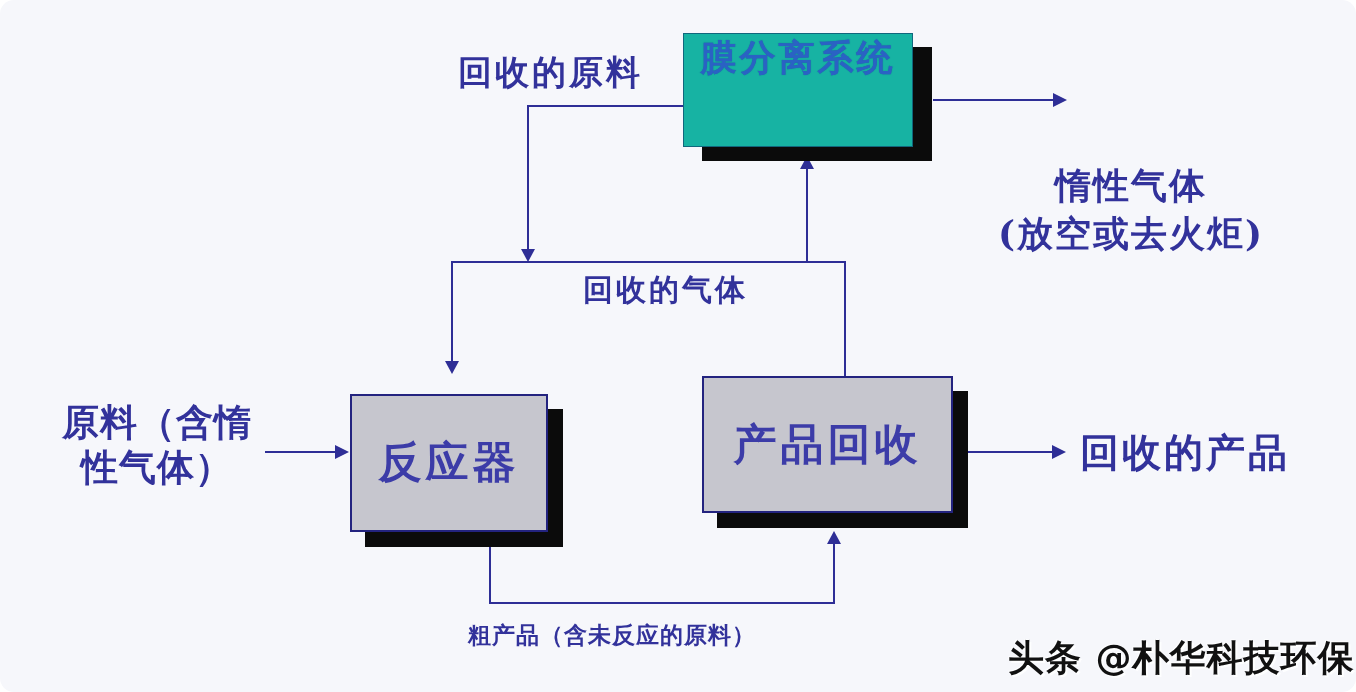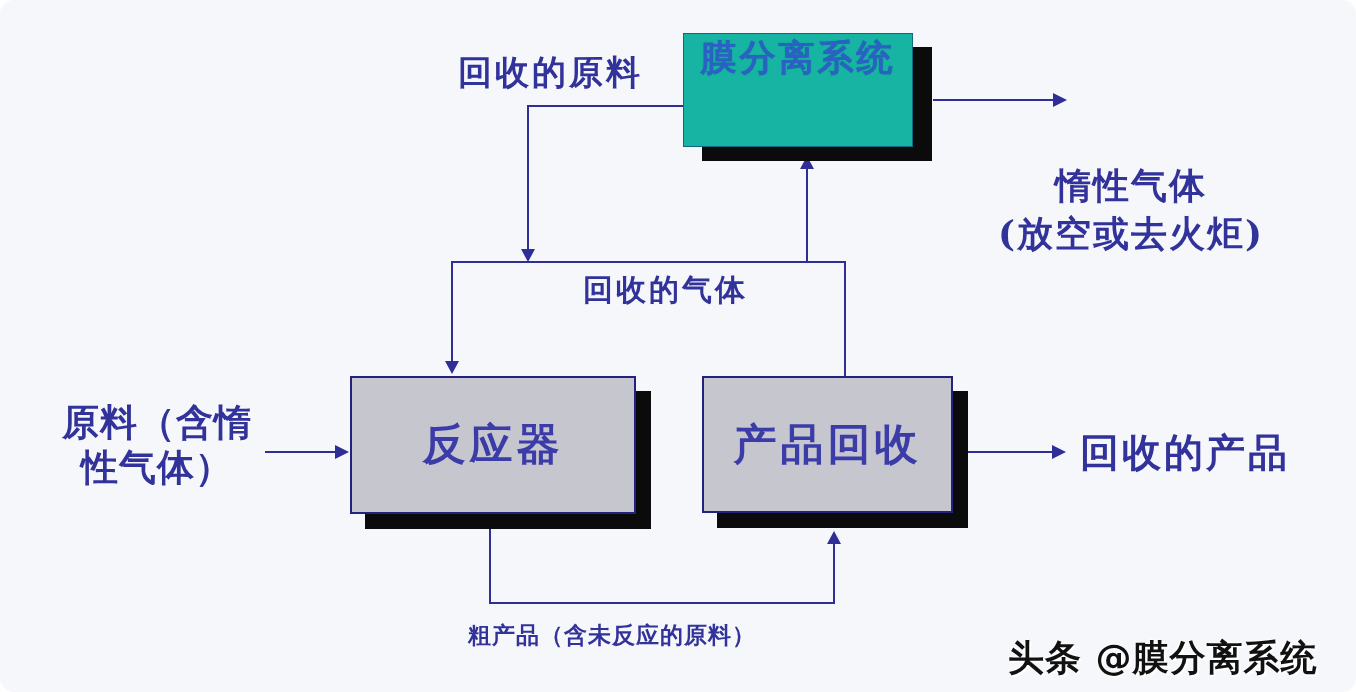--- a/index.html
+++ b/index.html
@@ -77,21 +77,21 @@
     font-size:36px;
     font-weight:bold;
     letter-spacing:3px;
     text-shadow:0 0 1px rgba(20,40,140,.5);
   }
   .node.process{
     background:var(--process-box-fill);
     border:2px solid var(--box-border);
     box-shadow:15px 15px 0 0 var(--shadow);
   }
-  .node.reactor{left:350px;top:376px;width:286px;height:138px;}
+  .node.reactor{left:350px;top:394px;width:198px;height:138px;}
   .node.product{left:702px;top:376px;width:251px;height:137px;}
   .node.process .node-label{
     color:var(--process-box-text);
     font-size:43px;
     font-weight:bold;
     letter-spacing:4px;
   }
   
   .lbl{
     position:absolute;
@@ -176,15 +176,15 @@
 
   <div class="lbl lbl-feed">
     <div>原料（含惰</div>
     <div>性气体）</div>
   </div>
 
   <div class="lbl lbl-recovered-product">回收的产品</div>
 
   <div class="lbl lbl-crude">粗产品（含未反应的原料）</div>
 
-  <div class="watermark">头条 @膜分离系统</div>
+  <div class="watermark">头条 @朴华科技环保</div>
 
 </div>
 
 </body></html>

